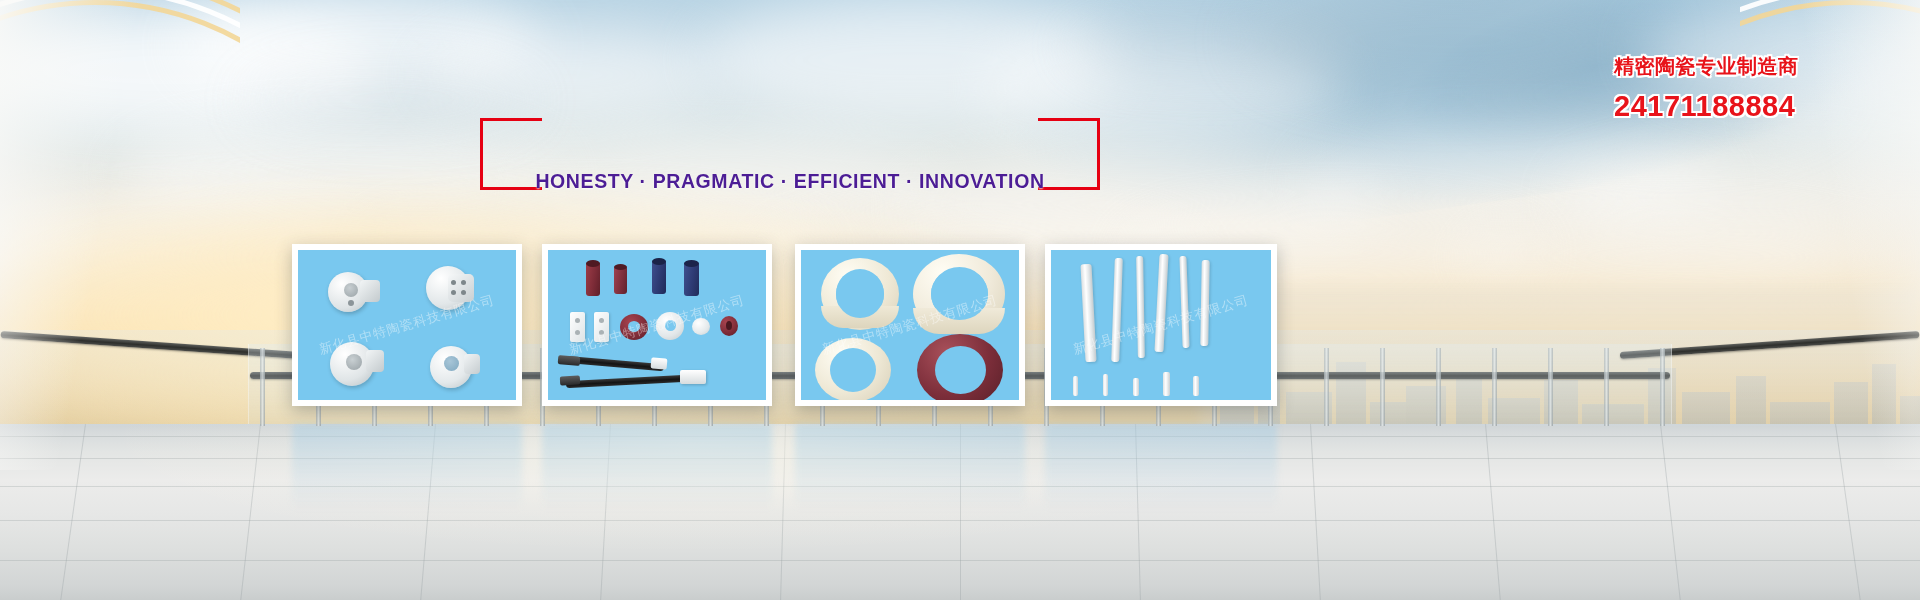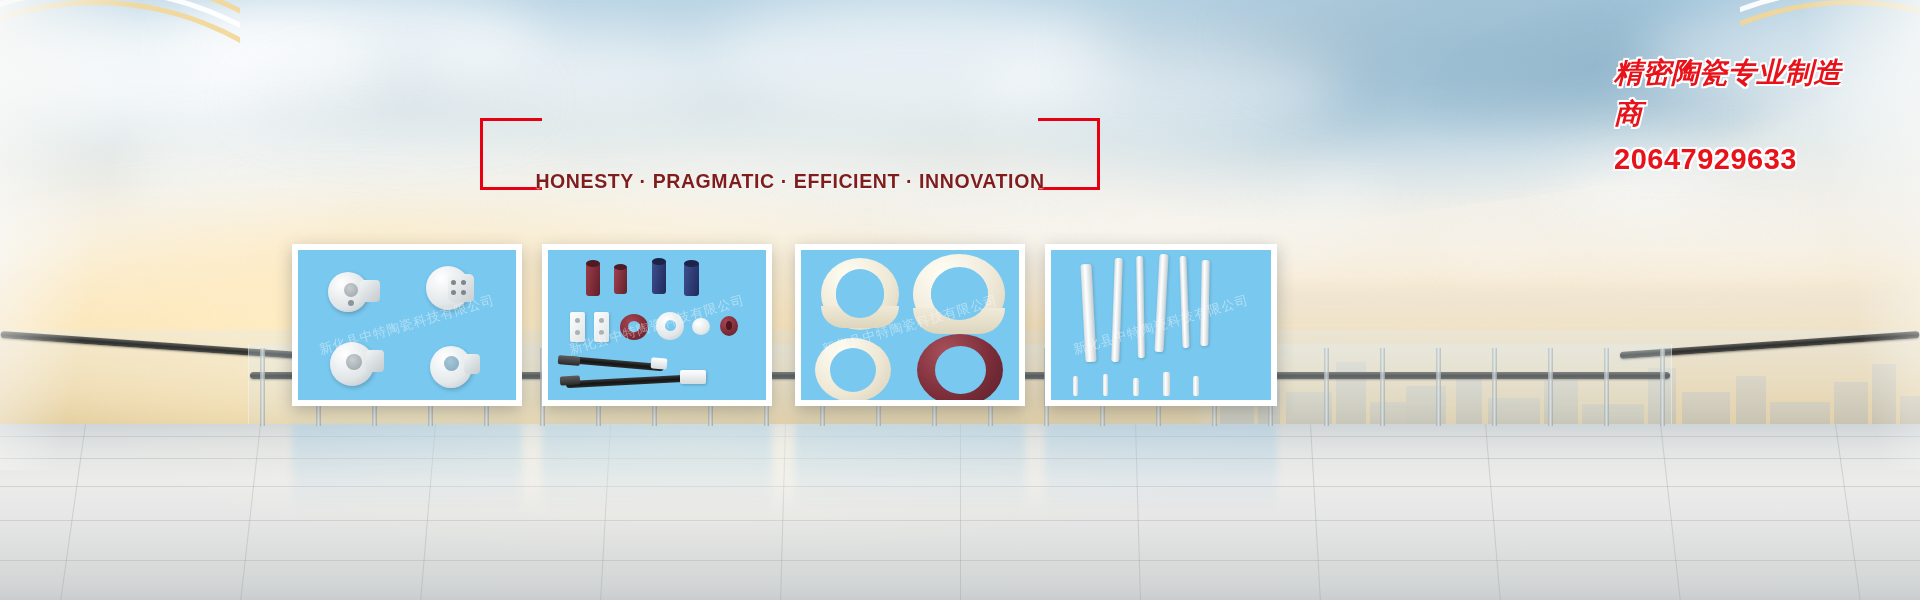--- a/index.html
+++ b/index.html
@@ -154,33 +154,33 @@
     font-weight:700;font-size:39px;letter-spacing:9px;
     color:#e60012;
     text-shadow:
       2px 0 0 #fff,-2px 0 0 #fff,0 2px 0 #fff,0 -2px 0 #fff,
       2px 2px 0 #fff,-2px 2px 0 #fff,2px -2px 0 #fff,-2px -2px 0 #fff,
       3px 3px 0 #fff,-3px 3px 0 #fff,3px -3px 0 #fff,-3px -3px 0 #fff;
     font-style:italic;
   }
   .slogan-en{
     position:absolute;left:0;right:0;top:66px;text-align:center;
-    font-weight:700;font-size:19.5px;letter-spacing:.6px;color:#7f1d1d;
+    font-weight:700;font-size:19.5px;letter-spacing:.6px;color:#4c1d95;
     text-shadow:0 1px 2px rgba(255,255,255,.8);
   }
 
   
   .info{position:absolute;right:56px;top:52px;text-align:left;width:250px;}
   .info-line{
     color:#e8131a;font-weight:700;line-height:1.48;
     text-shadow:
       1.6px 0 0 #fff,-1.6px 0 0 #fff,0 1.6px 0 #fff,0 -1.6px 0 #fff,
       1.6px 1.6px 0 #fff,-1.6px 1.6px 0 #fff,1.6px -1.6px 0 #fff,-1.6px -1.6px 0 #fff;
   }
-  .info-1{font-size:28px;letter-spacing:.5px;font-style:italic;}
+  .info-1{font-size:20px;letter-spacing:.5px;}
   .info-2{font-size:20px;letter-spacing:.5px;margin-top:14px;}
   .info-3{font-size:29px;letter-spacing:.5px;margin-top:3px;}
 </style>
 </head>
 <body>
 
 <div id="stage">
 
   <div class="sky"></div>
   <div class="sky-blue-patch"></div>
@@ -360,21 +360,21 @@
     <div class="brk bl"></div>
     <div class="brk tr"></div>
     <div class="brk tr2"></div>
     <div class="brk br"></div>
 
     <div class="slogan-en">HONESTY · PRAGMATIC · EFFICIENT · INNOVATION</div>
   </div>
 
   <div class="info">
     <div class="info-line info-1">精密陶瓷专业制造商</div>
-    <div class="info-line info-3">20647929633</div>
+    <div class="info-line info-3">24171188884</div>
   </div>
 
   <div class="panel" style="left:292px;width:230px;">
     <div class="panel-inner">
 
       <div class="pc ell" style="left:30px;top:22px;width:40px;height:40px;background:radial-gradient(circle at 34% 30%,#fff,#dfe4e6 62%,#b9c1c4);box-shadow:1px 2px 4px rgba(0,0,0,.22);"></div>
       <div class="pc ell" style="left:46px;top:33px;width:14px;height:14px;background:radial-gradient(circle at 40% 35%,#c7ced1,#9aa3a7);"></div>
       <div class="pc" style="left:62px;top:30px;width:20px;height:22px;border-radius:4px;background:linear-gradient(135deg,#f2f5f6,#c3cacd);"></div>
       <div class="pc ell" style="left:50px;top:50px;width:6px;height:6px;background:#8c9599;"></div>
 

